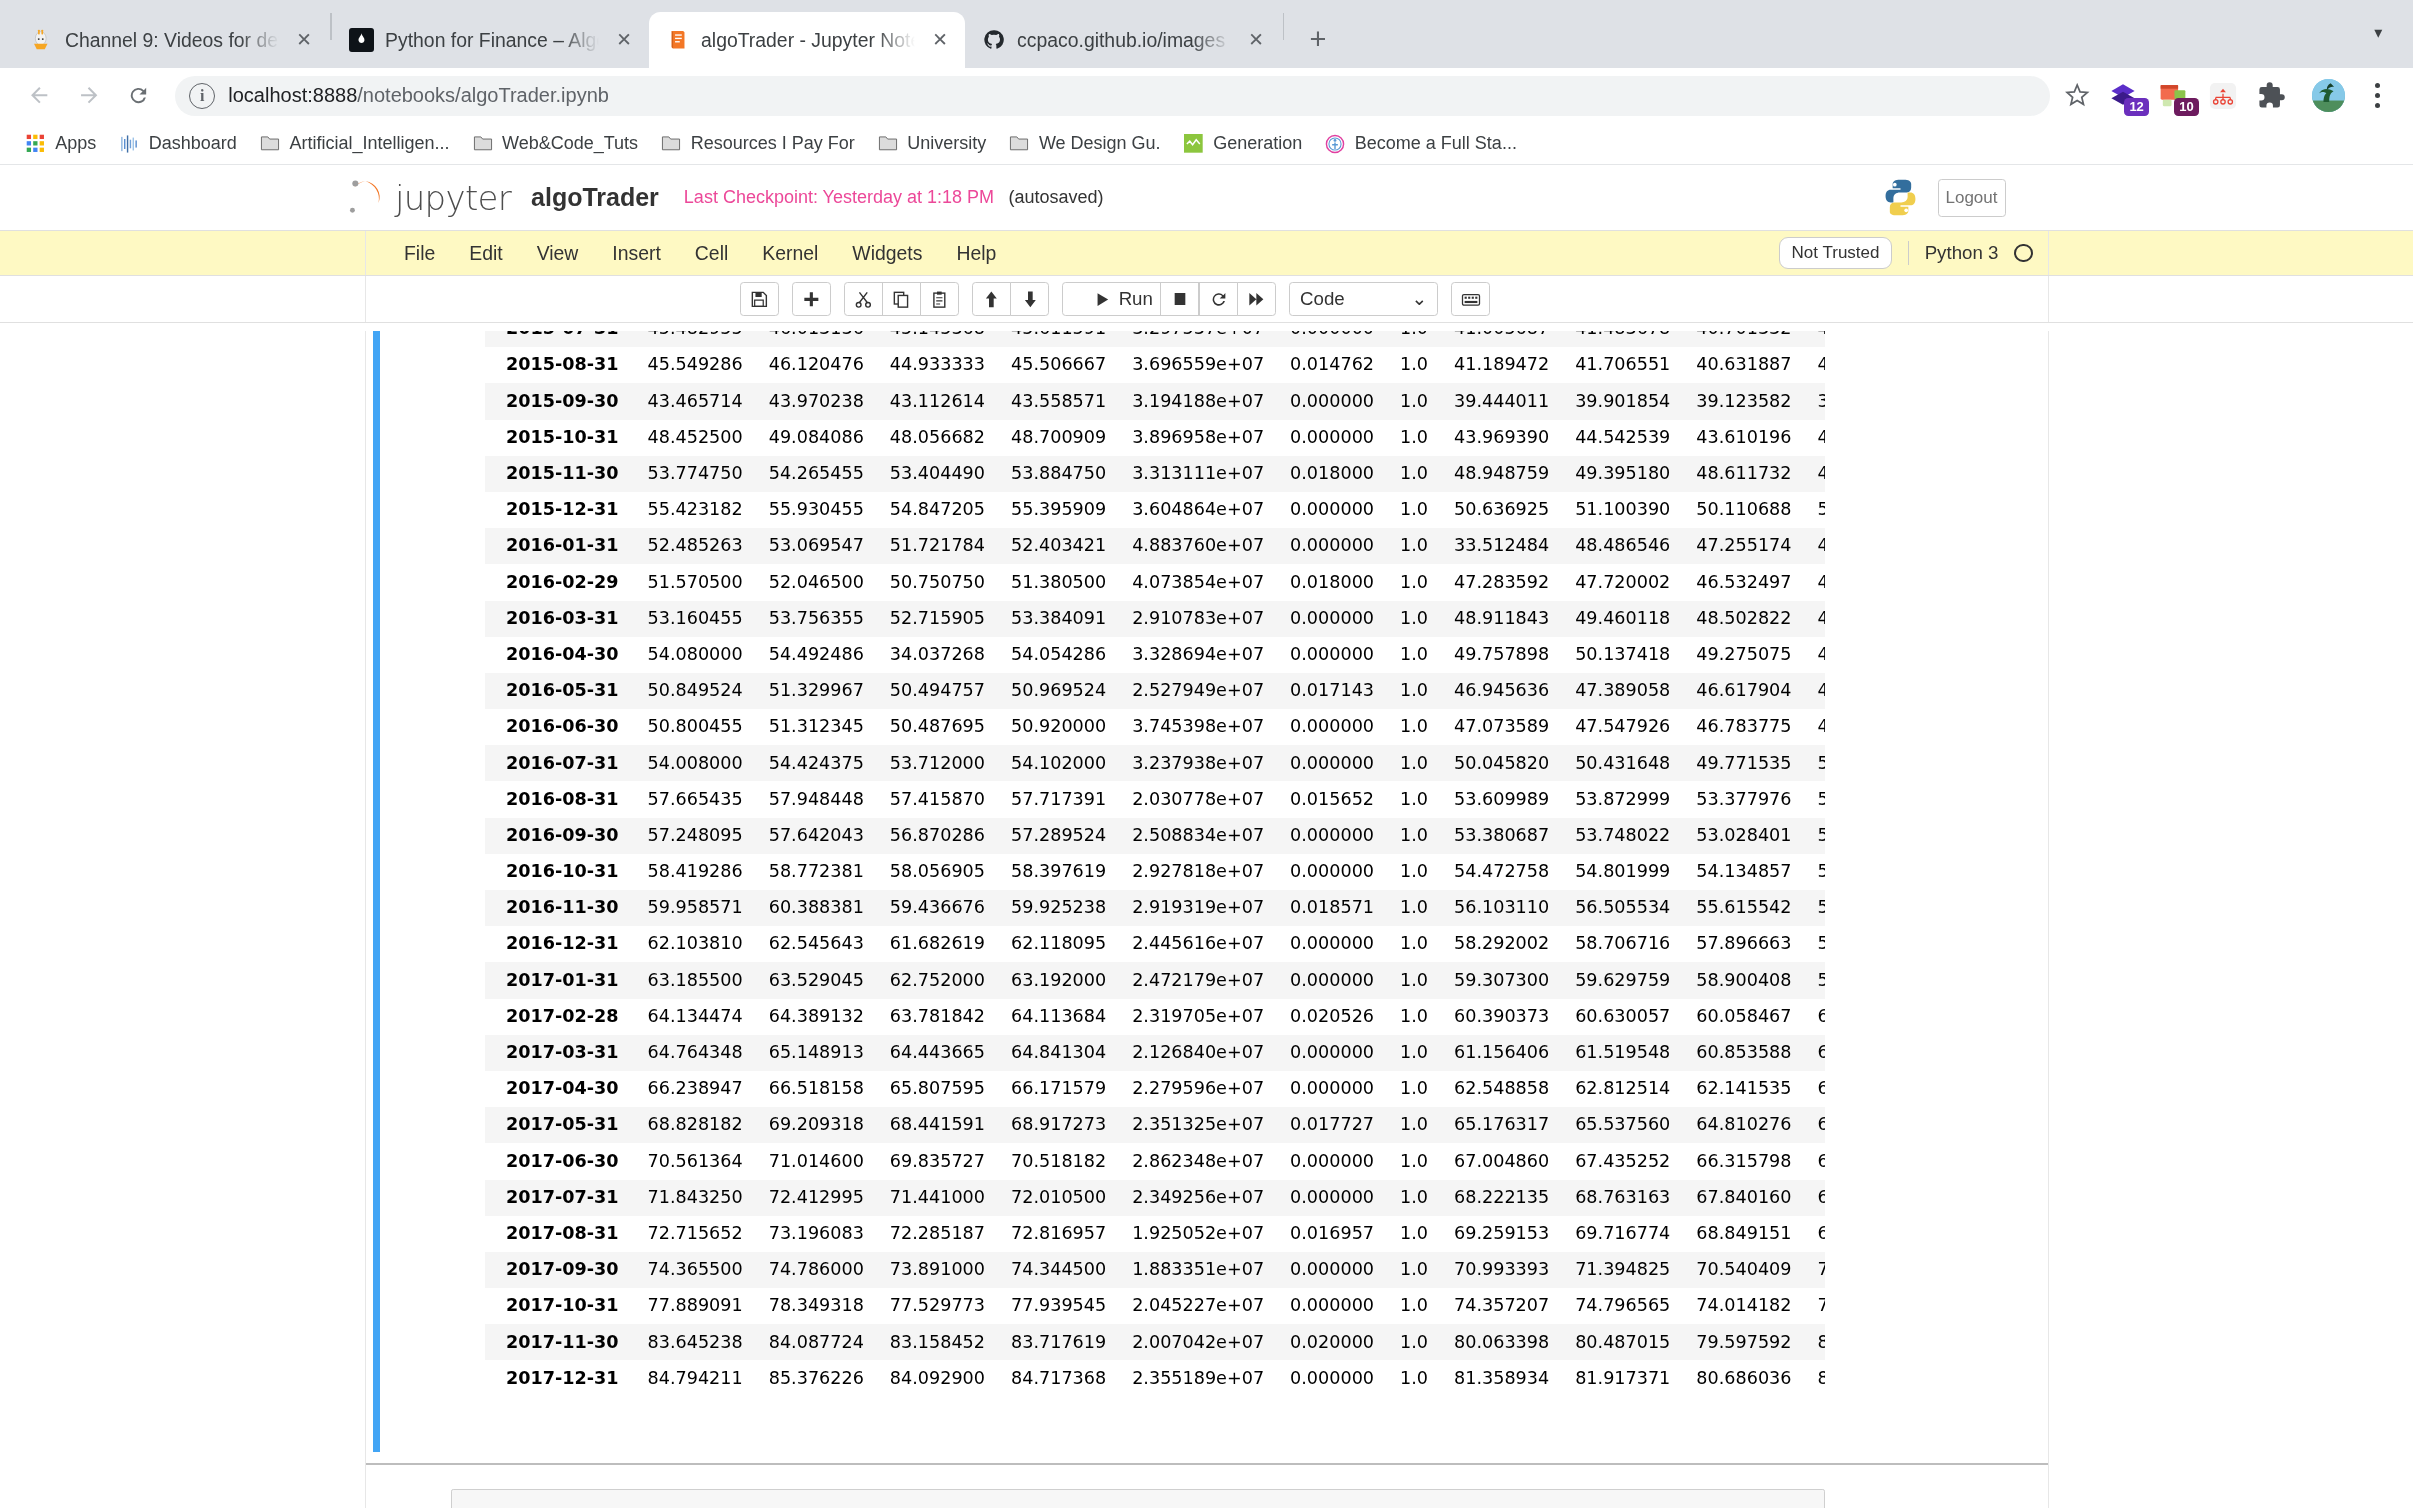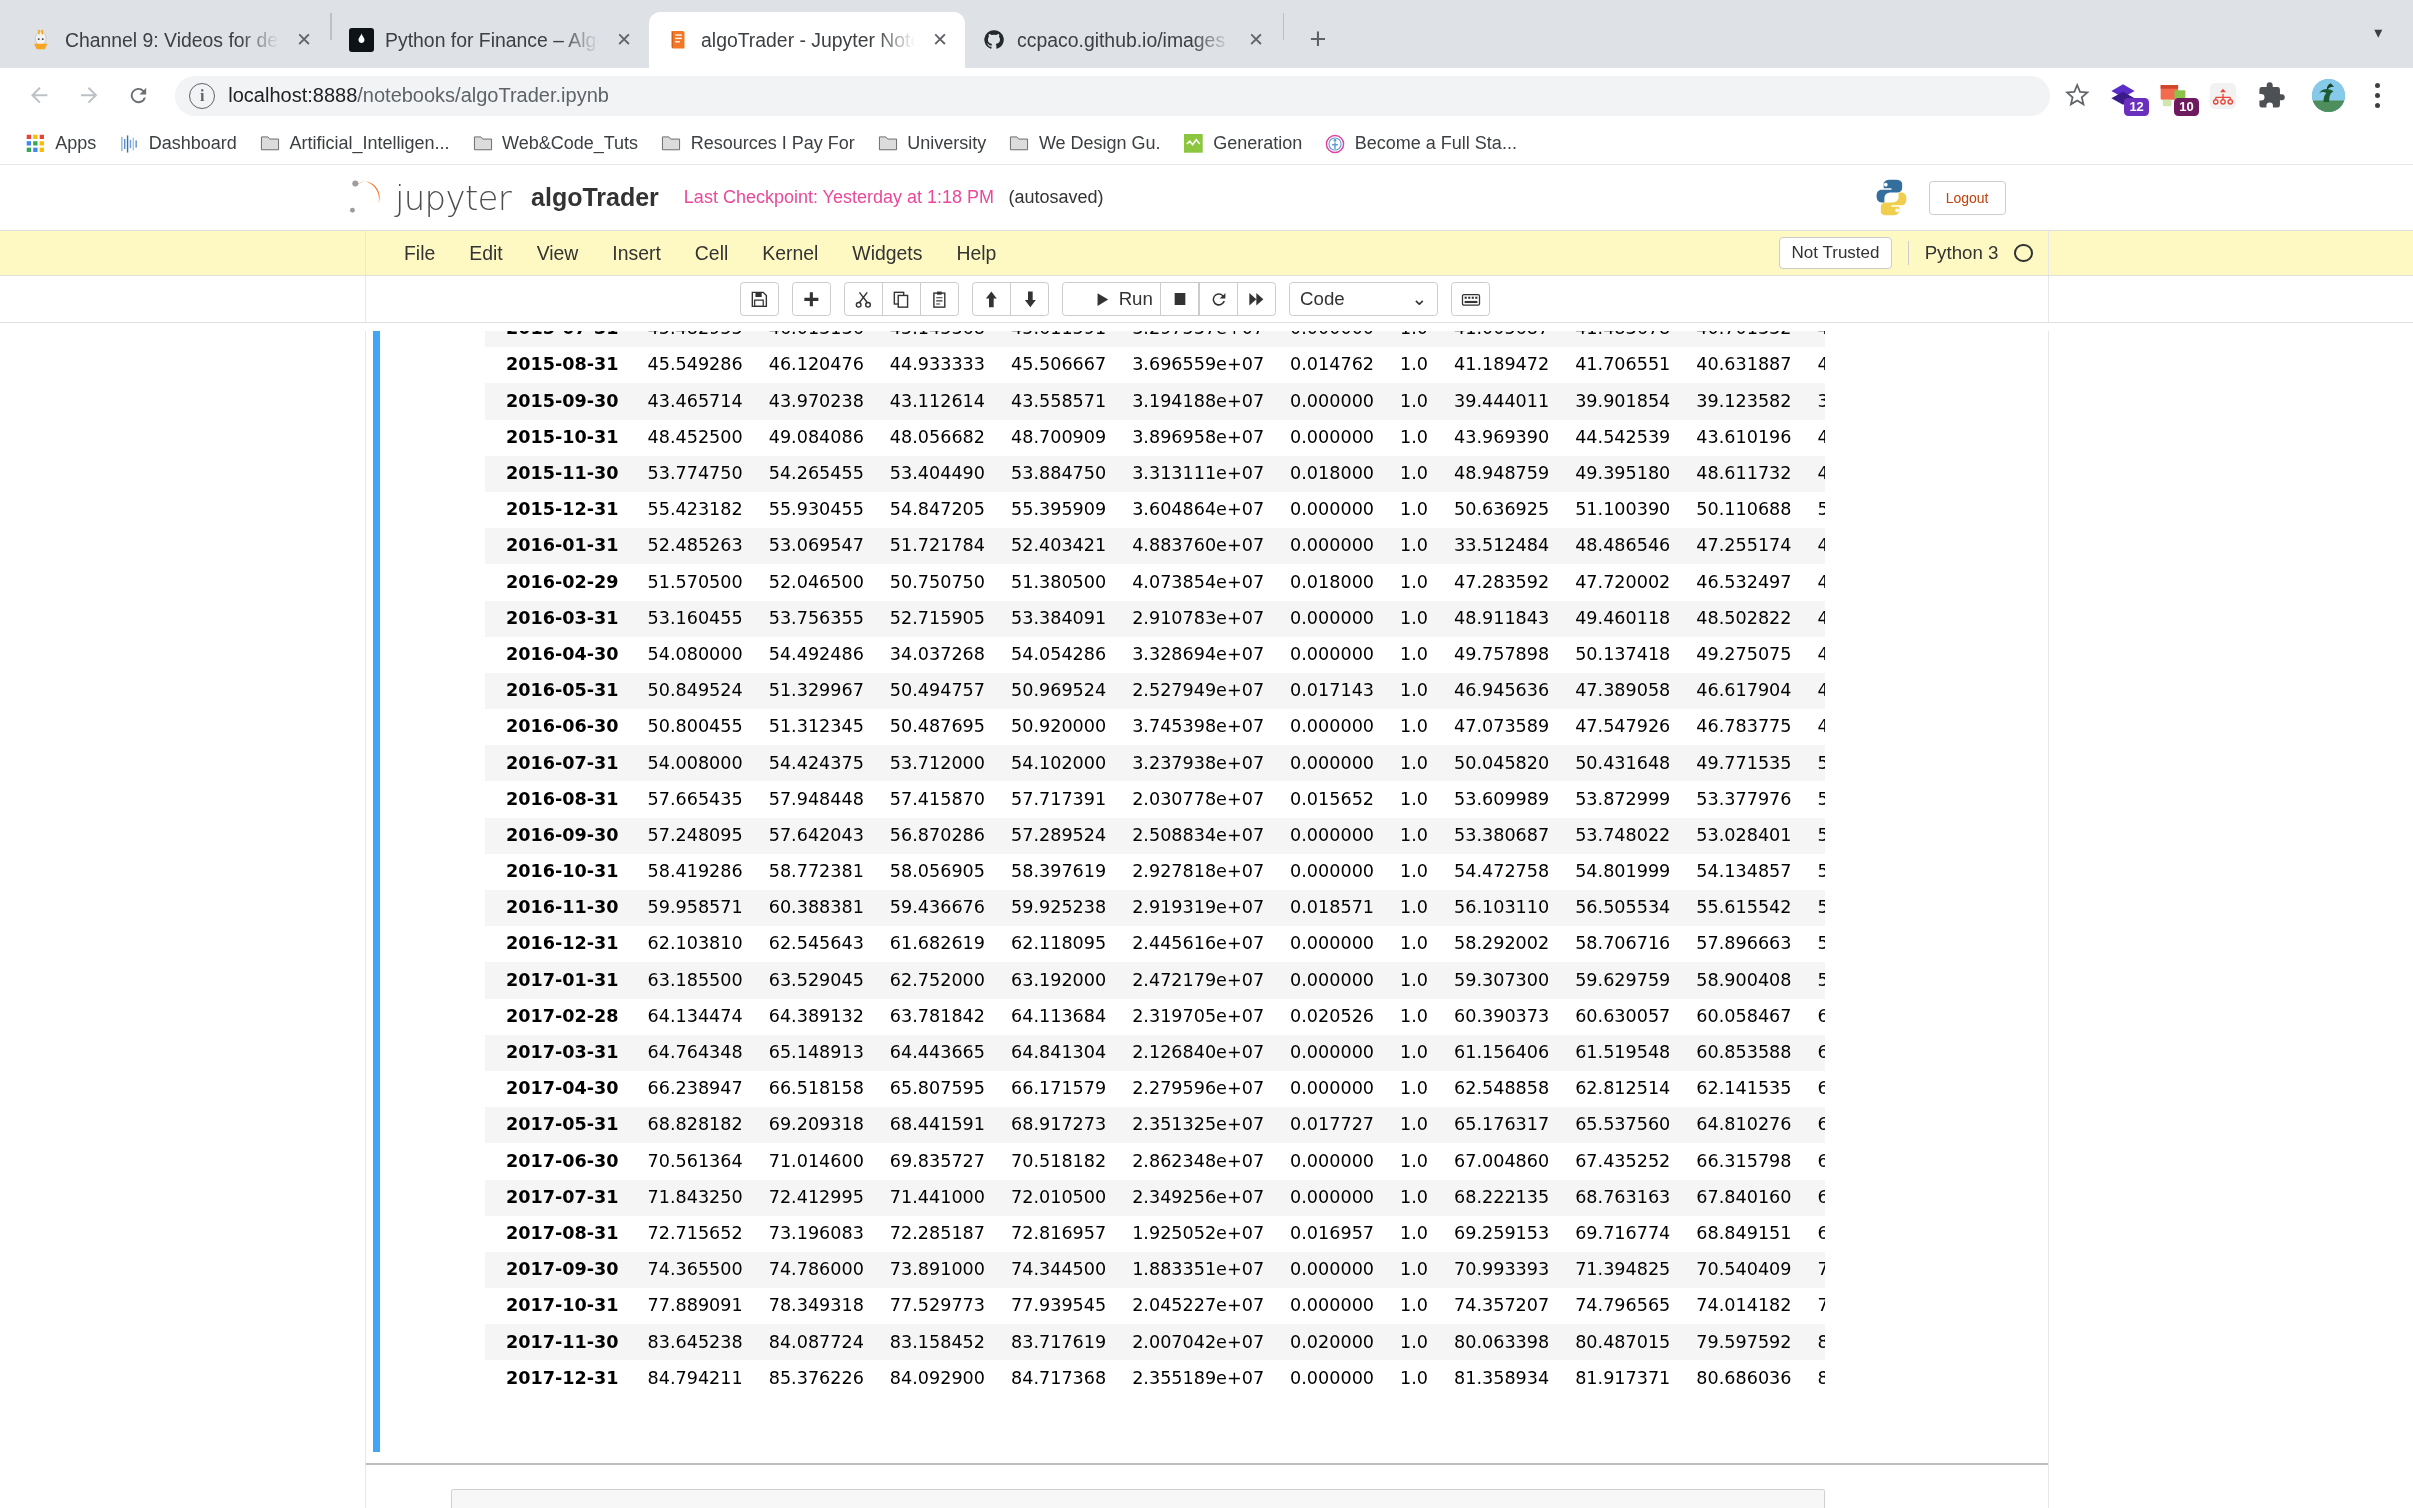--- a/index.html
+++ b/index.html
@@ -189,38 +189,38 @@
     font-size: 25px; font-weight: bold; color: #333; margin-left: 20px;
   }
   .nb-checkpoint { font-size: 18px; color: #ec4899; margin-left: 25px; }
   .nb-autosaved { font-size: 18px; color: #333; margin-left: 14.4px; }
   .jp-header-right {
     margin-left: auto; display: flex; align-items: center; gap: 18.7px;
   }
   .py-logo { width: 37px; height: 39px; }
   .logout-btn {
     border: 0.7px solid #ccc; background: #fff; border-radius: 3.6px;
-    font-size: 14px; color: #c2410c; padding: 8px 16px;
+    font-size: 17px; color: #737373; padding: 8px 7px;
     font-family: "Liberation Sans", sans-serif;
   }
 
   .jp-menubar {
     background: #fef9c3;
     border-bottom: 0.7px solid #e0e0e0;
     height: 45px;
   }
   .jp-menubar-inner {
     width: 1684px; margin: 0 auto; height: 100%;
     display: flex; align-items: center; padding-left: 21.5px; position: relative;
     border-left: 0.7px solid #e7e7e7; border-right: 0.7px solid #e7e7e7;
   }
   .menu-item { font-size: 19.4px; color: #333; padding: 0 17px; }
   .menubar-right { margin-left: auto; display: flex; align-items: center; gap: 16px; padding-right: 14.4px;}
   .trust-badge {
-    border: 0.7px solid #ccc; background: #fff; border-radius: 4px;
+    border: 0.7px solid #ccc; background: #fff; border-radius: 9px;
     font-size: 17px; color: #333; padding: 5px 11.5px;
   }
   .kernel-sep { width: 0.7px; height: 24.4px; background: #ccc; }
   .kernel-name { font-size: 18.7px; color: #333; }
   .kernel-idle {
     width: 18.7px; height: 18.7px; border-radius: 50%;
     border: 2.2px solid #333;
   }
 
   .jp-toolbar {

